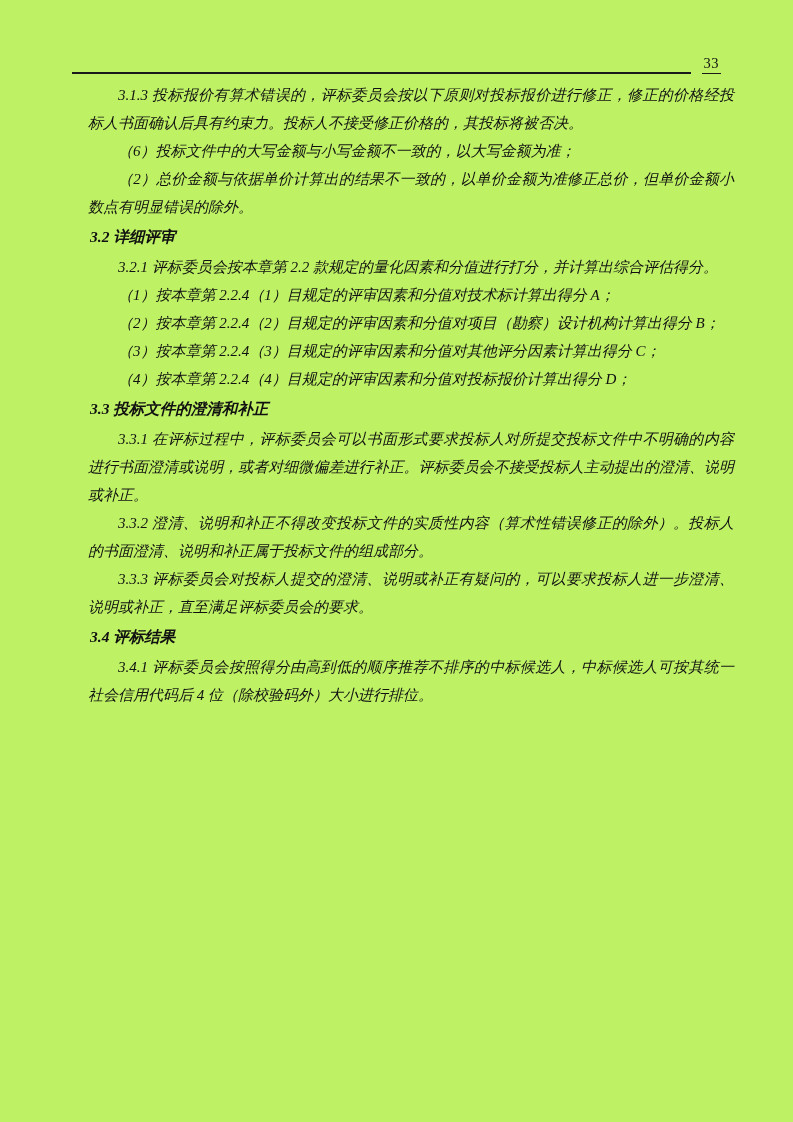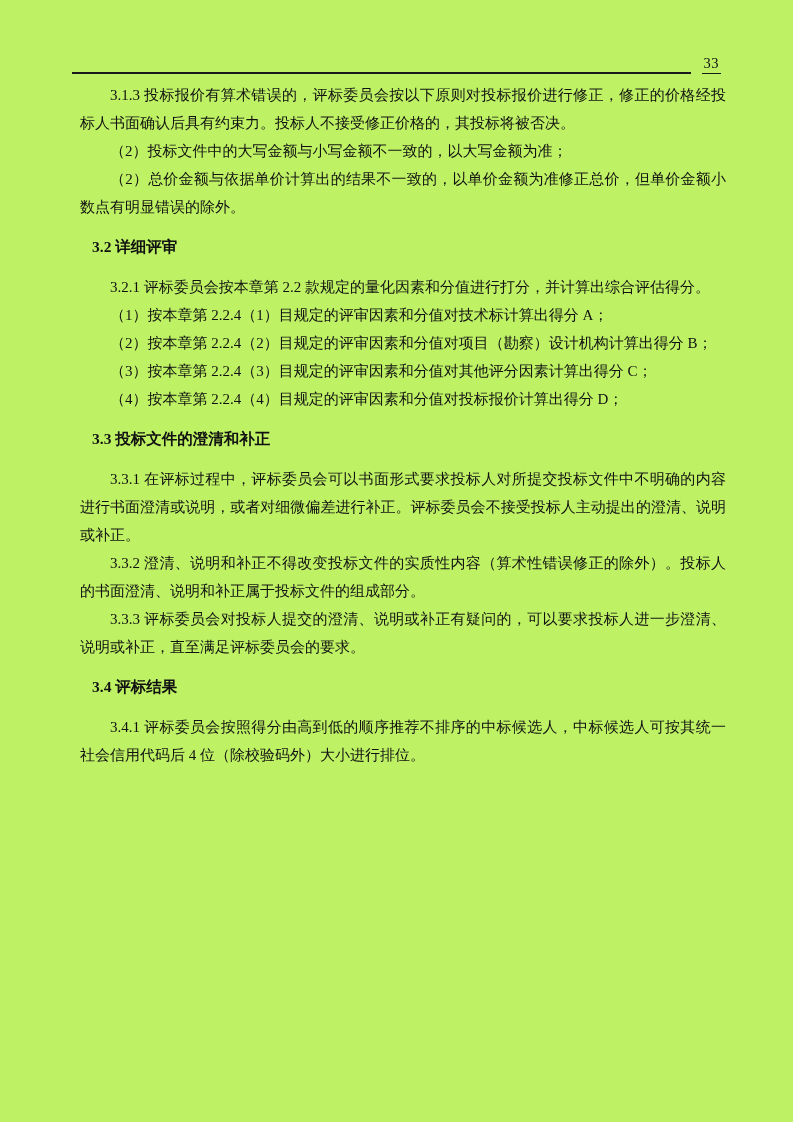--- a/index.html
+++ b/index.html
@@ -34,52 +34,53 @@
     margin-left: 11px;
     font-size: 14.5px;
     line-height: 1.05;
     padding: 0 2px 2px 2px;
     border-bottom: 1.6px solid #1a1a1a;
     letter-spacing: 0.5px;
   }
   .content {
     position: absolute;
     top: 81px;
-    left: 80px;
+    left: 88px;
     width: 646px;
     font-size: 15px;
     line-height: 28px;
     text-align: justify;
     text-justify: inter-ideograph;
+    font-style: italic;
   }
   .para {
     margin: 0;
     text-indent: 2em;
   }
   .heading {
-    margin: 12px;
+    margin: 2px;
     font-size: 15.5px;
     font-weight: bold;
     text-indent: 0;
     text-align: left;
   }
 </style>
 </head>
 <body>
 
 <div class="page">
 
   <div class="header">
     <div class="header-rule"></div>
     <div class="page-number">33</div>
   </div>
 
   <div class="content">
     <p class="para">3.1.3 投标报价有算术错误的，评标委员会按以下原则对投标报价进行修正，修正的价格经投标人书面确认后具有约束力。投标人不接受修正价格的，其投标将被否决。</p>
-    <p class="para">（2）投标文件中的大写金额与小写金额不一致的，以大写金额为准；</p>
+    <p class="para">（6）投标文件中的大写金额与小写金额不一致的，以大写金额为准；</p>
     <p class="para">（2）总价金额与依据单价计算出的结果不一致的，以单价金额为准修正总价，但单价金额小数点有明显错误的除外。</p>
     <p class="heading">3.2 详细评审</p>
     <p class="para">3.2.1 评标委员会按本章第 2.2 款规定的量化因素和分值进行打分，并计算出综合评估得分。</p>
     <p class="para">（1）按本章第 2.2.4（1）目规定的评审因素和分值对技术标计算出得分 A；</p>
     <p class="para">（2）按本章第 2.2.4（2）目规定的评审因素和分值对项目（勘察）设计机构计算出得分 B；</p>
     <p class="para">（3）按本章第 2.2.4（3）目规定的评审因素和分值对其他评分因素计算出得分 C；</p>
     <p class="para">（4）按本章第 2.2.4（4）目规定的评审因素和分值对投标报价计算出得分 D；</p>
     <p class="heading">3.3 投标文件的澄清和补正</p>
     <p class="para">3.3.1 在评标过程中，评标委员会可以书面形式要求投标人对所提交投标文件中不明确的内容进行书面澄清或说明，或者对细微偏差进行补正。评标委员会不接受投标人主动提出的澄清、说明或补正。</p>
     <p class="para">3.3.2 澄清、说明和补正不得改变投标文件的实质性内容（算术性错误修正的除外）。投标人的书面澄清、说明和补正属于投标文件的组成部分。</p>

